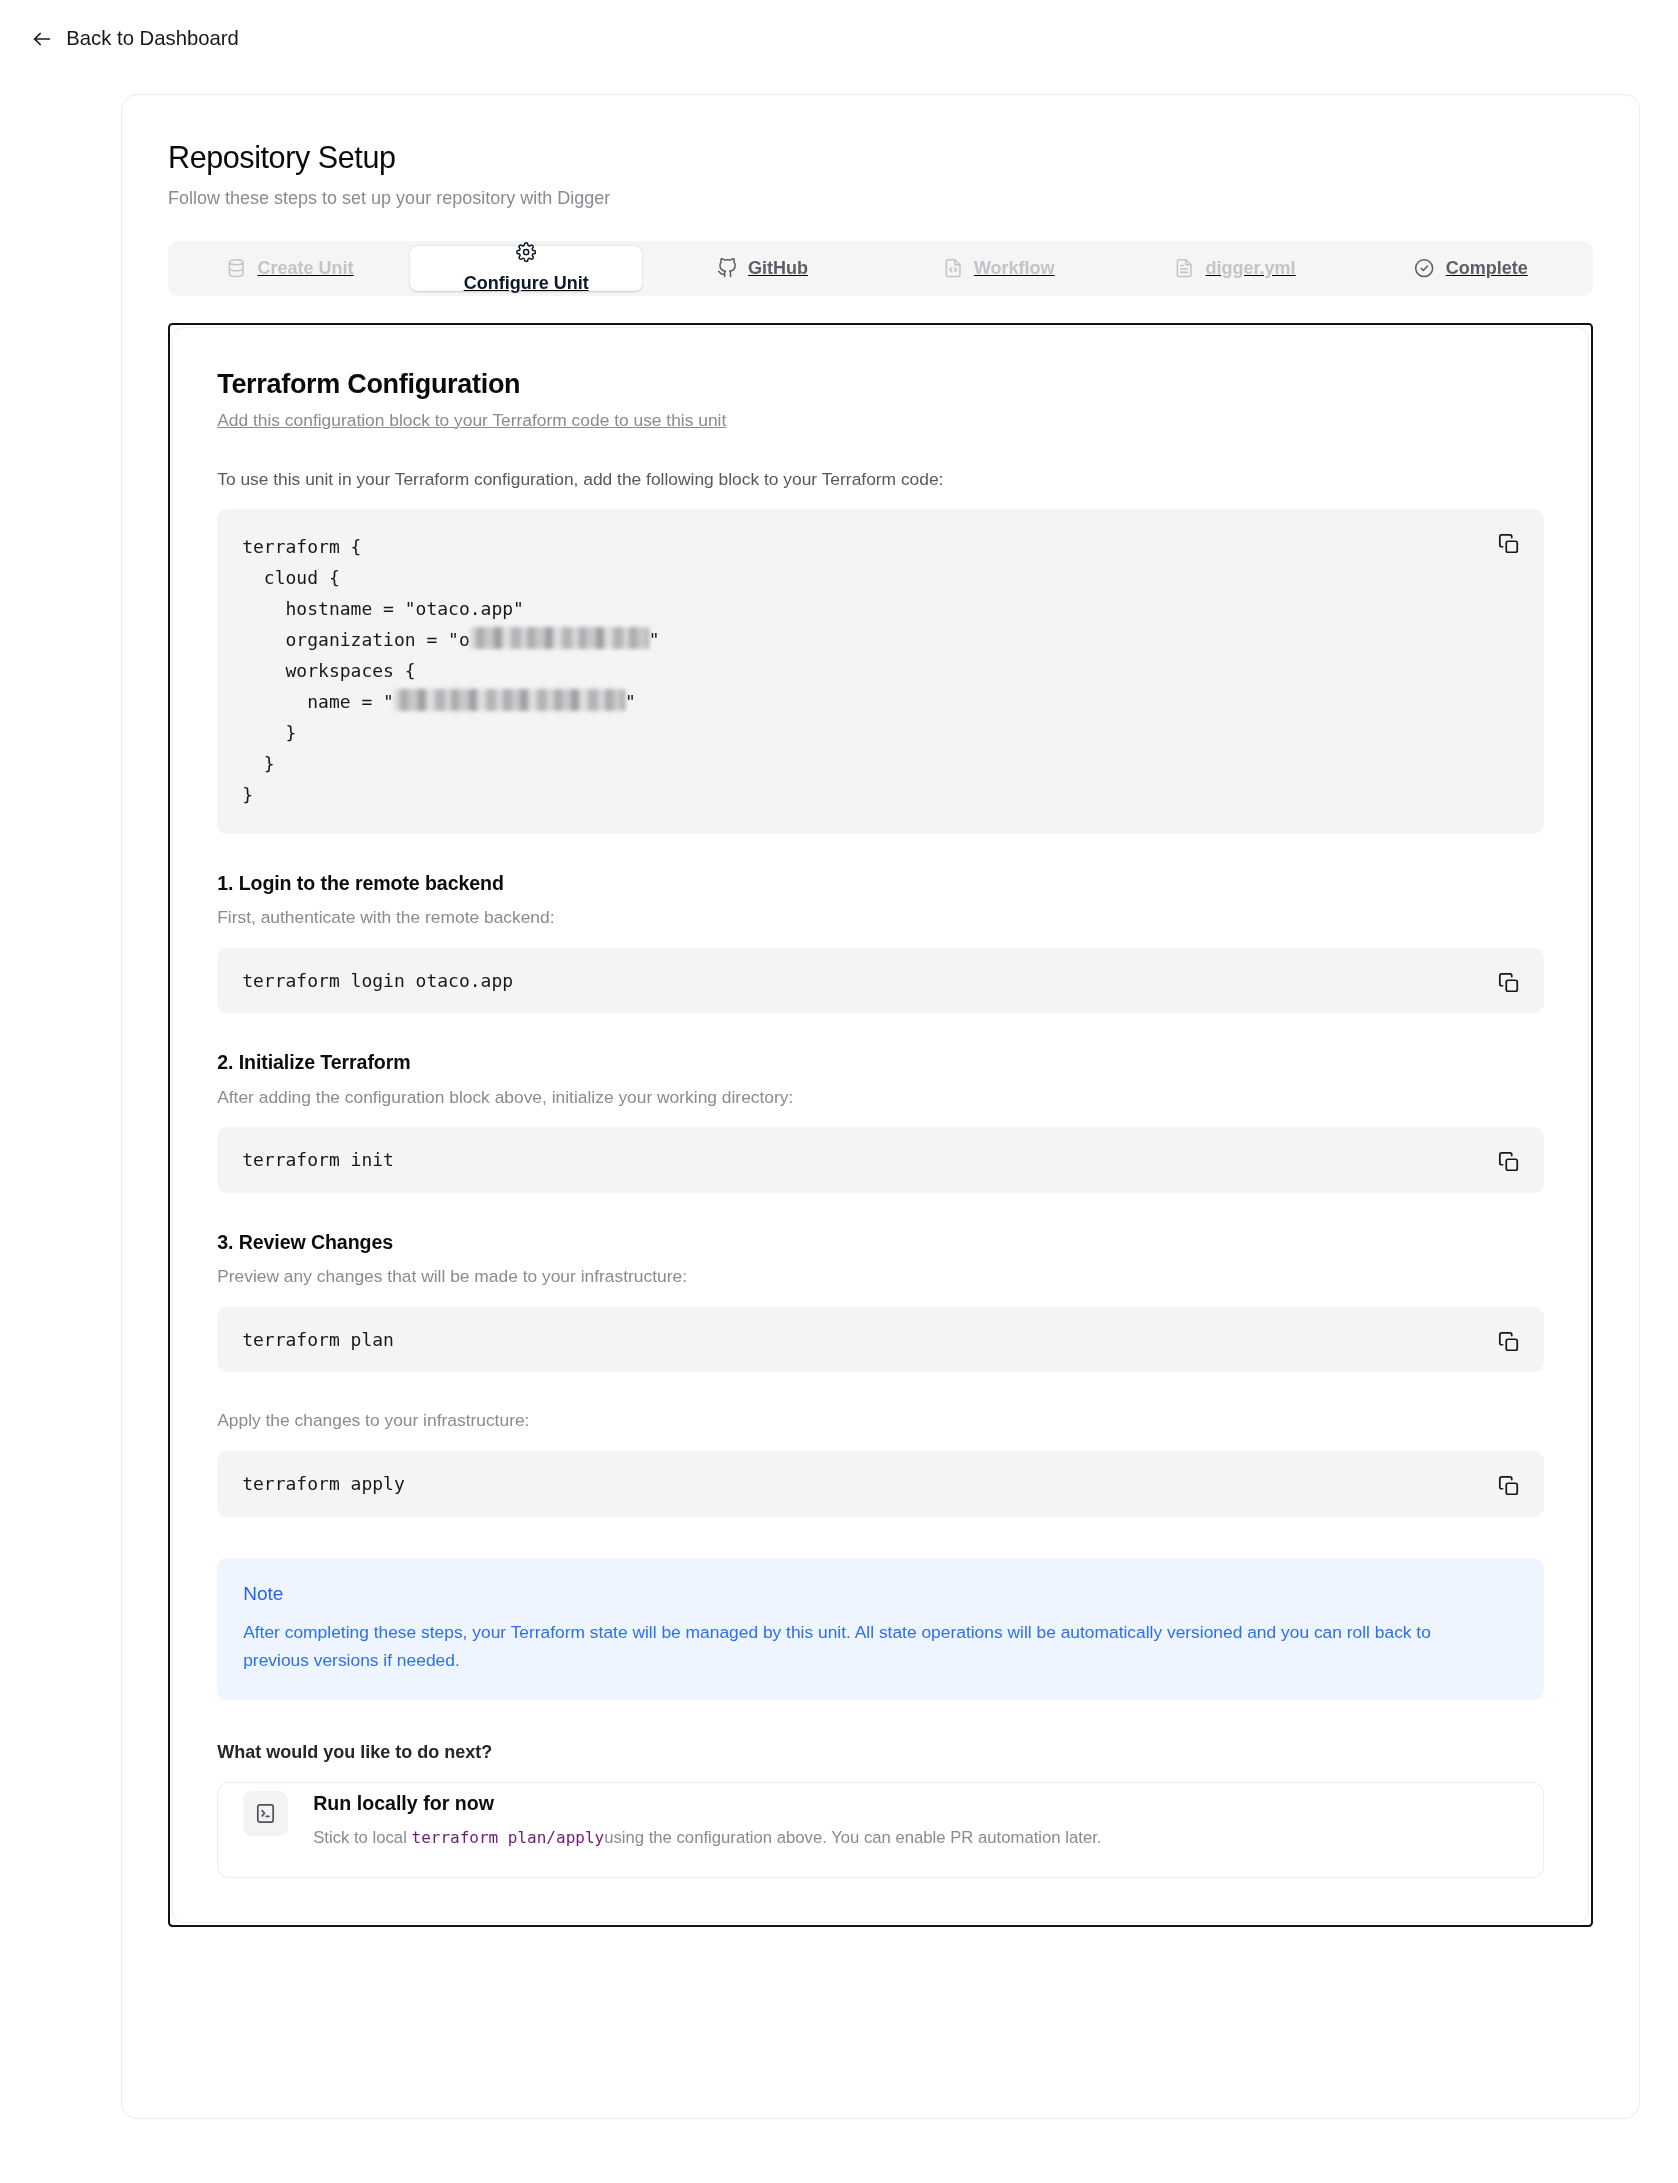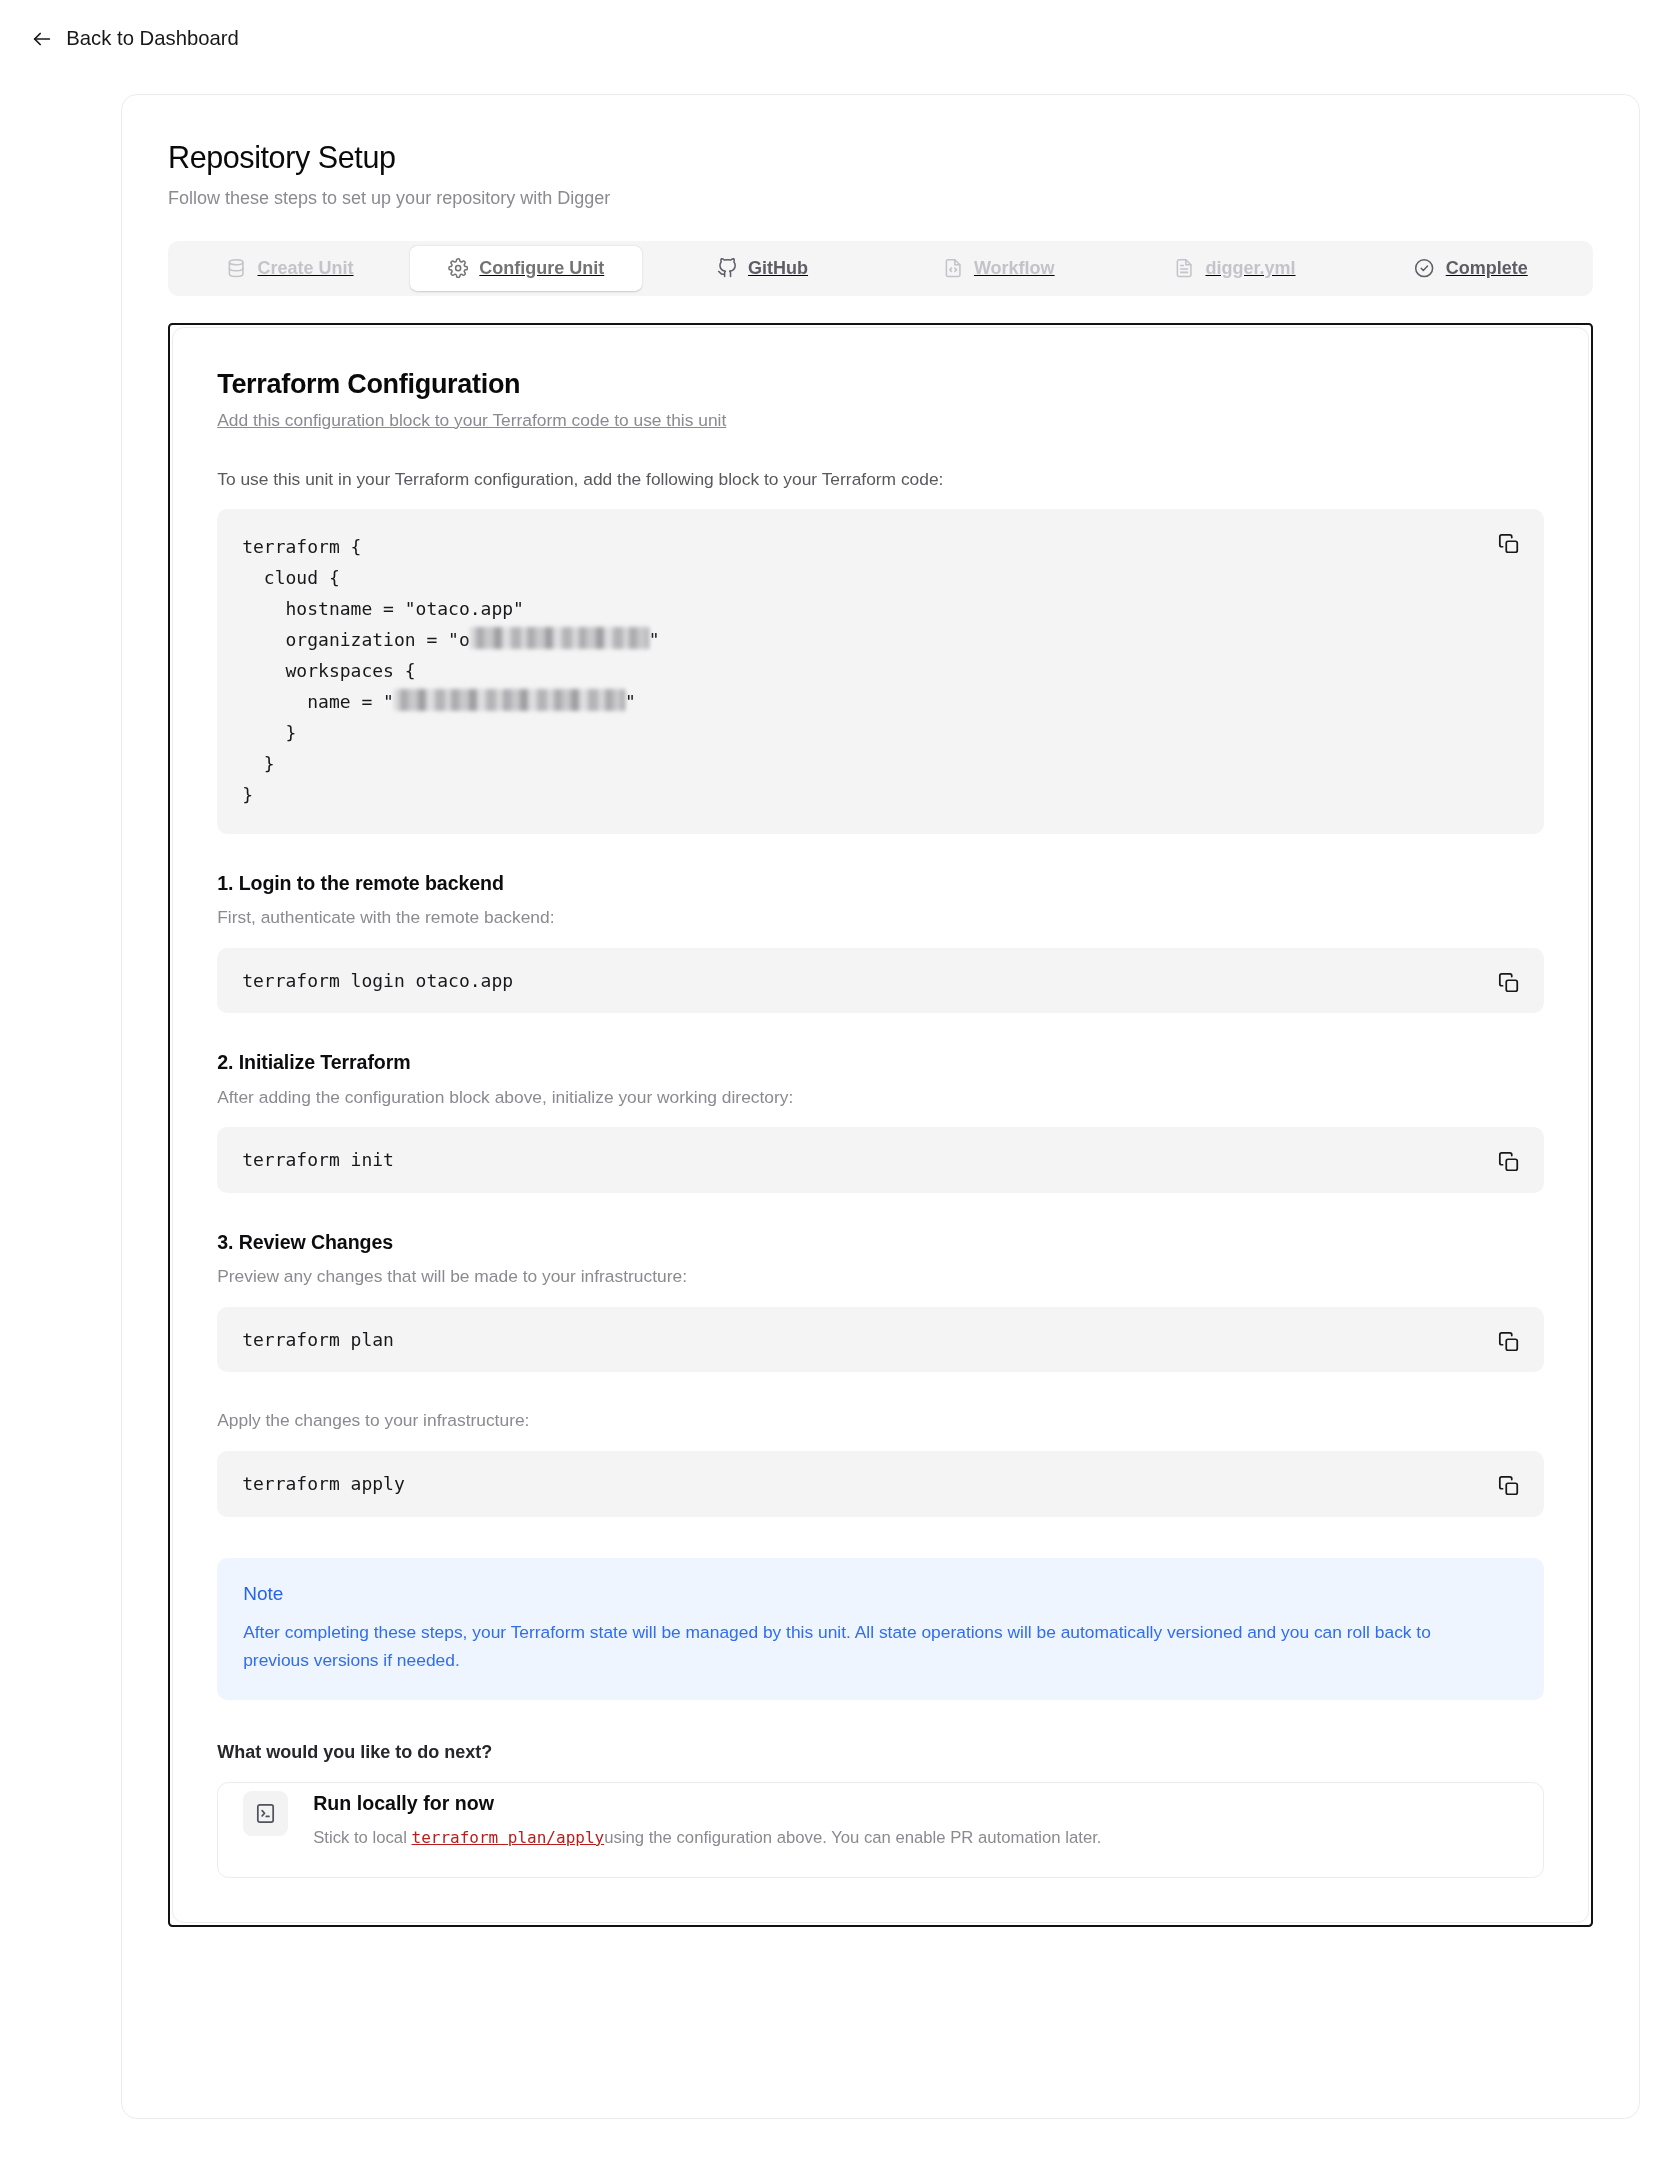--- a/index.html
+++ b/index.html
@@ -82,22 +82,23 @@
     border-radius: 7.3px;
     color: #b7b7bc;
     white-space: nowrap;
     cursor: pointer;
     user-select: none;
   }
   .tab .tico { width: 20.3px; height: 20.3px; display:block; flex:0 0 auto; }
   .tab .tico svg { display:block; }
   .tab.state-active {
     background: #ffffff;
-    color: #737373;
+    color: #0f172a;
     box-shadow: 0 0.7px 2.2px rgba(0,0,0,.12), 0 0.7px 1.5px rgba(0,0,0,.06);
+    flex-direction: column;
   }
   .tab.state-enabled { color: #5d5d66; }
   .tab.state-disabled { color: #c3c3c9; cursor: default; }
 
   
   .focus-frame {
     margin-top: 27.6px;
     border: 2.2px solid #121214;
     border-radius: 4.4px;
     padding: 2.2px;
@@ -257,22 +258,21 @@
   }
   .choice-desc {
     margin-top: 9.4px;
     font-size: 16.7px;
     line-height: 1.55;
     color: #8a8a91;
   }
   .choice-desc code {
     font-family: "DejaVu Sans Mono", monospace;
     font-size: 16px;
-    color: #b91c1c;
-    text-decoration: underline;
+    color: #701a75;
   }
 </style>
 </head>
 <body>
 
 <div class="topbar">
   <a class="back-link">
     <span class="back-arrow">
       <svg width="22" height="22" viewBox="0 0 24 24" fill="none" stroke="#18181b" stroke-width="1.9" stroke-linecap="round" stroke-linejoin="round">
         <line x1="20" y1="12" x2="4" y2="12"></line>

